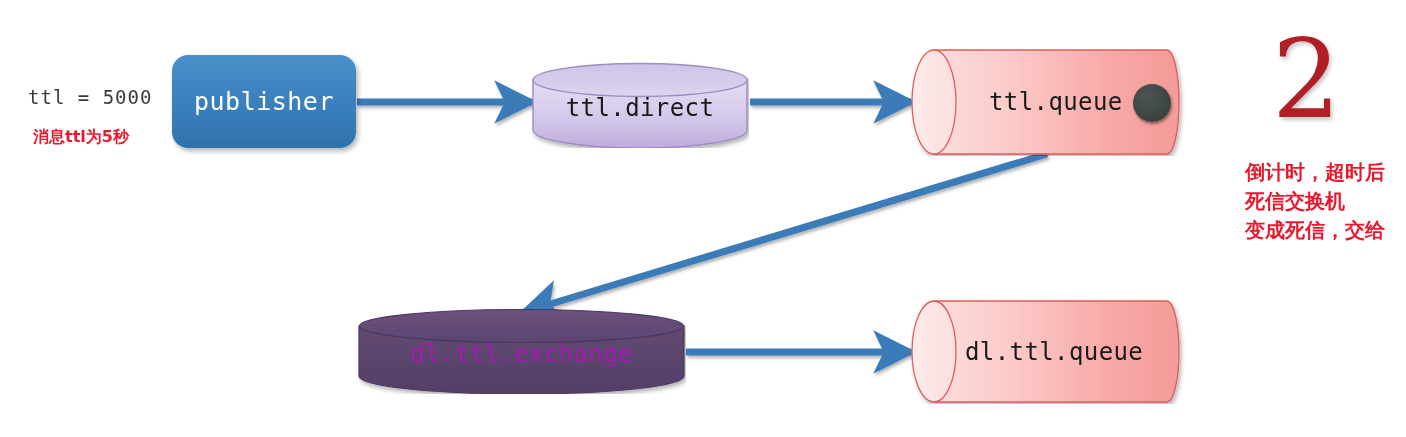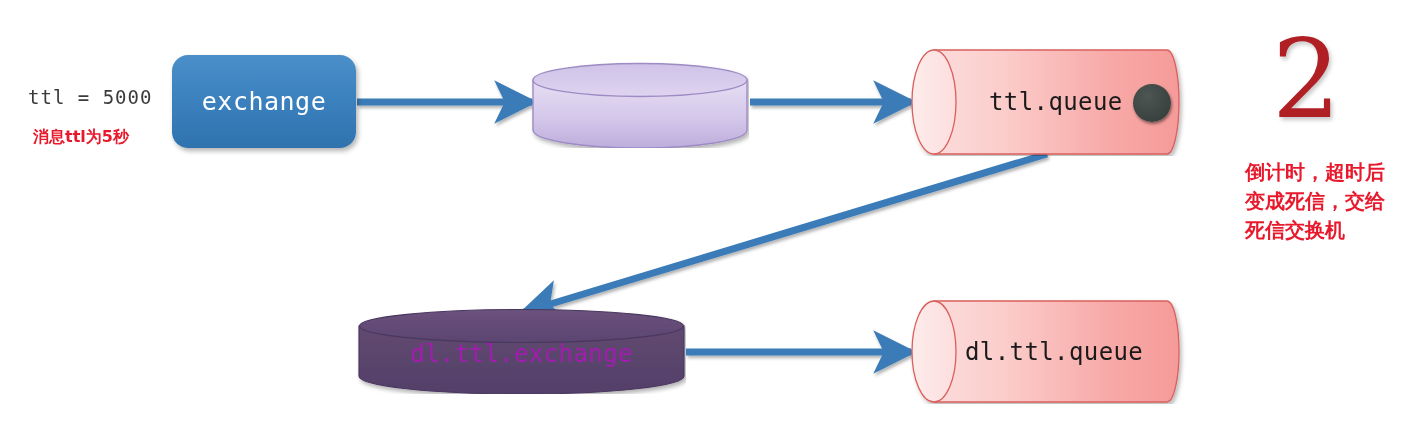--- a/index.html
+++ b/index.html
@@ -174,21 +174,21 @@
       <line x1="750" y1="102" x2="911" y2="102"></line>
       <line x1="1047" y1="154" x2="524" y2="312"></line>
       <line x1="686" y1="352" x2="911" y2="352"></line>
     </g>
   </svg>
 
   <div class="ttl-expr">ttl = 5000</div>
   <div class="ttl-note">消息ttl为5秒</div>
 
   <div class="publisher">
-    <span class="publisher-label">exchange</span>
+    <span class="publisher-label">publisher</span>
   </div>
 
   <div class="exchange ex-direct">
     <svg class="body" viewBox="0 0 218 86" preserveAspectRatio="none">
       <defs>
         <linearGradient id="gDirect" x1="0" y1="0" x2="0" y2="1">
           <stop offset="0%" stop-color="#e6deF3"></stop>
           <stop offset="55%" stop-color="#d4c8ea"></stop>
           <stop offset="100%" stop-color="#bdaddc"></stop>
         </linearGradient>
@@ -198,20 +198,21 @@
         </linearGradient>
         <filter id="shDirect" x="-18%" y="-18%" width="140%" height="150%">
           <feDropShadow dx="2" dy="3" stdDeviation="2.2" flood-color="#000000" flood-opacity="0.30"></feDropShadow>
         </filter>
       </defs>
       <g filter="url(#shDirect)">
         <path d="M2,18 L2,68 A107,18 0 0 0 216,68 L216,18 Z" fill="url(#gDirect)" stroke="#9d8cc4" stroke-width="1.4"></path>
         <ellipse cx="109" cy="18" rx="107" ry="16.5" fill="url(#gDirectTop)" stroke="#9d8cc4" stroke-width="1.4"></ellipse>
       </g>
     </svg>
+    <span class="lbl">ttl.direct</span>
   </div>
 
   <div class="queue q-ttl">
     <svg class="body" viewBox="0 0 281 108" preserveAspectRatio="none">
       <defs>
         <linearGradient id="gQ1" x1="0" y1="0" x2="1" y2="0">
           <stop offset="0%" stop-color="#fbdcdb"></stop>
           <stop offset="28%" stop-color="#fbcdcb"></stop>
           <stop offset="72%" stop-color="#f7a9a7"></stop>
           <stop offset="100%" stop-color="#f59b99"></stop>
@@ -277,17 +278,17 @@
         <path d="M24,2 L257,2 A12,50.5 0 0 1 257,103 L24,103 Z" fill="url(#gQ2)" stroke="#d9605e" stroke-width="1.3"></path>
         <ellipse cx="24" cy="52.5" rx="22" ry="50.5" fill="url(#gQcap2)" stroke="#d9605e" stroke-width="1.3"></ellipse>
       </g>
     </svg>
     <span class="lbl">dl.ttl.queue</span>
   </div>
 
   <div class="step-num">2</div>
   <div class="step-note">
     <div>倒计时，超时后</div>
+    <div>死信交换机</div>
     <div>变成死信，交给</div>
-    <div>死信交换机</div>
   </div>
 
 </div>
 
 </body></html>

